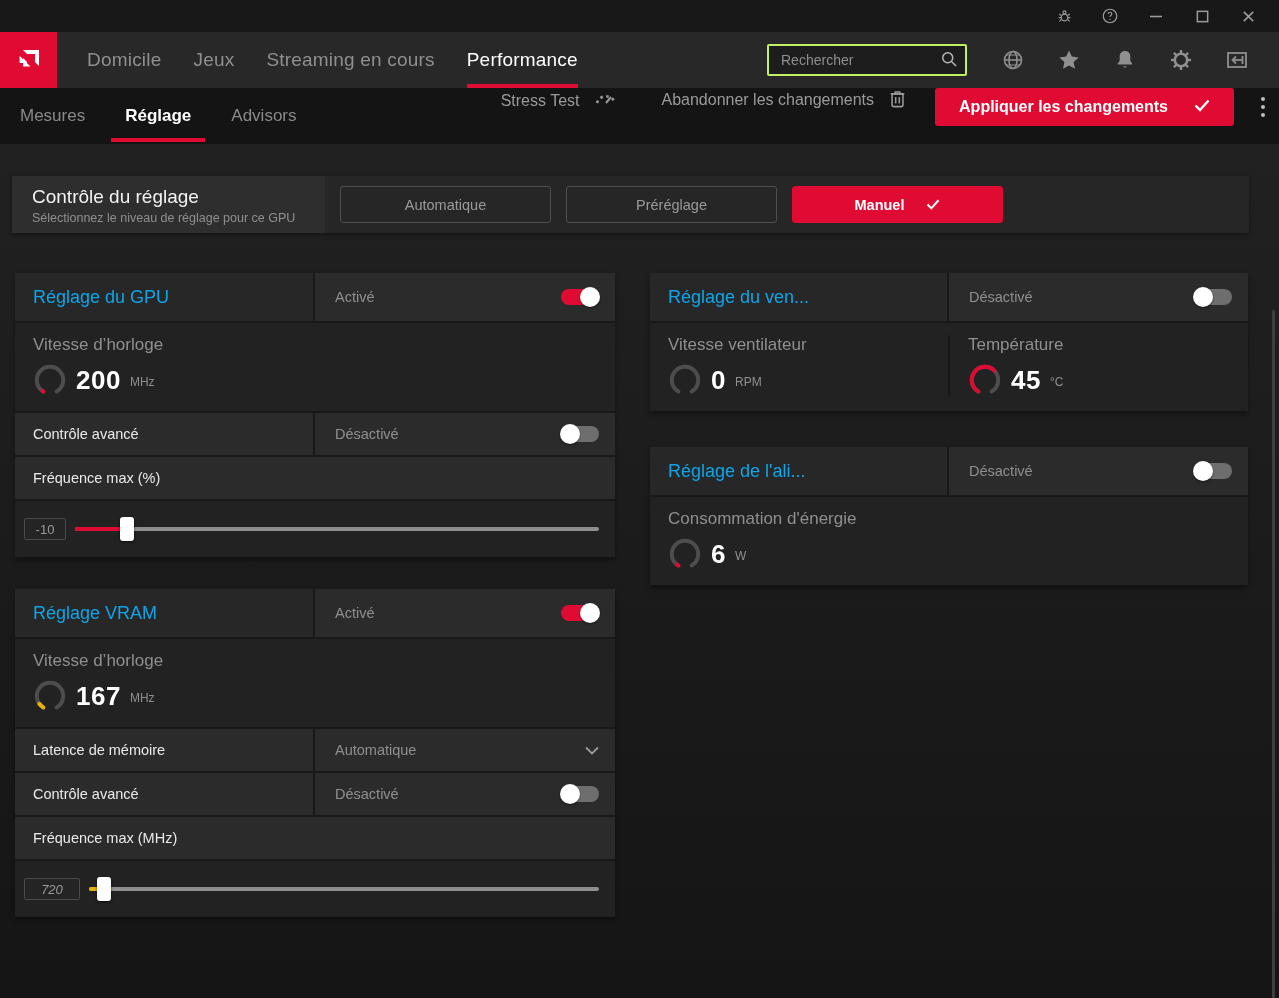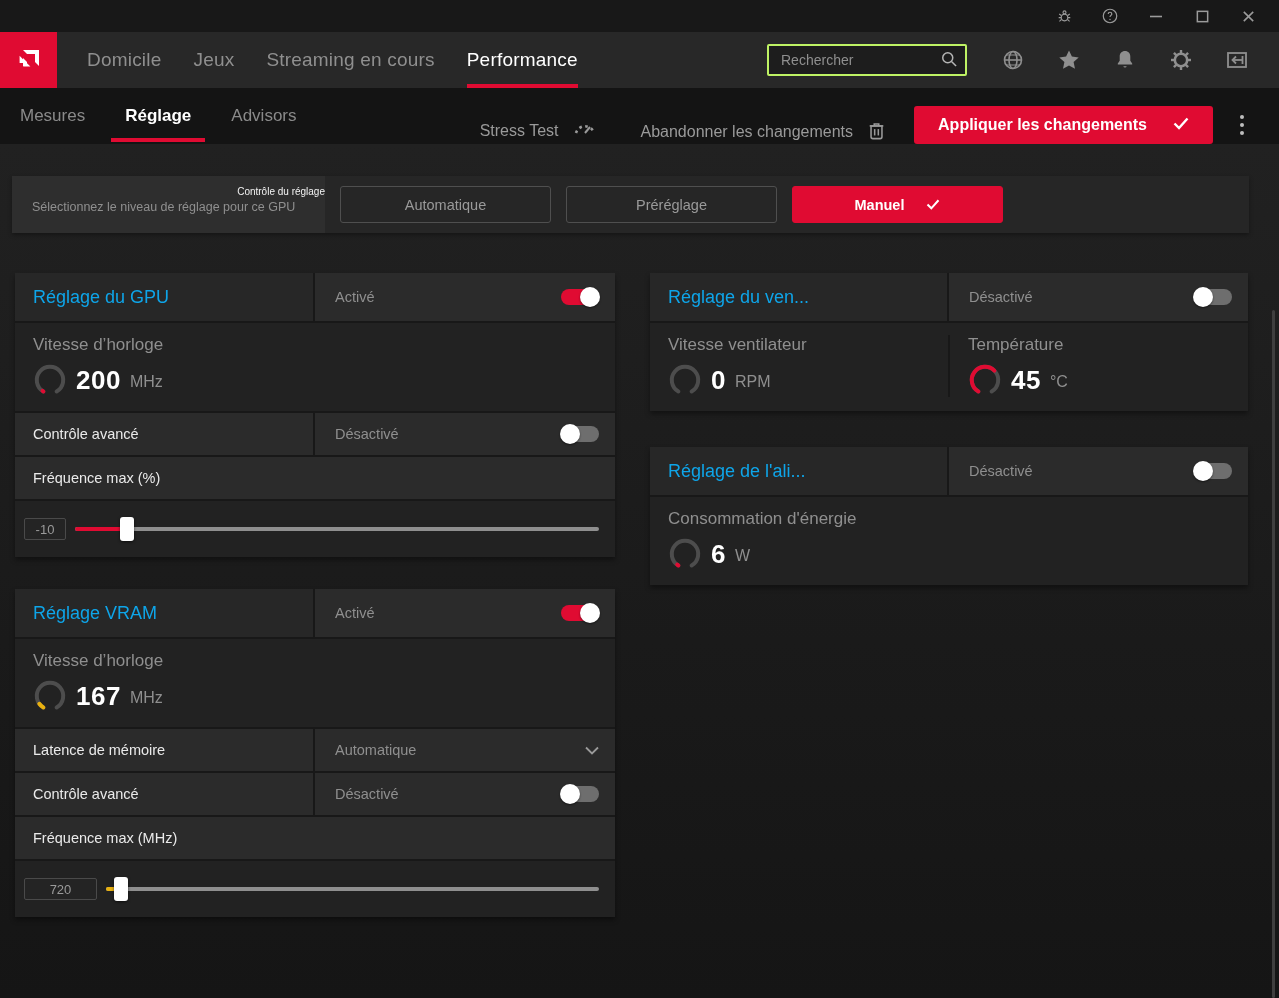--- a/index.html
+++ b/index.html
@@ -25,34 +25,34 @@
   .searchbox input::placeholder { color:#8f8f8f; }
   .searchbox .mag { position:absolute; right:8px; top:5px; color:#b5b5b5; }
   .nav-icon { width:56px; height:56px; display:flex; align-items:center; justify-content:center; color:#8f8f8f; cursor:pointer; }
 
   
   .subnav { height:56px; background:#141414; display:flex; align-items:stretch; }
   .sub-tabs { display:flex; align-items:stretch; }
   .sub-tab { position:relative; display:flex; align-items:center; padding:0 14px; margin:0 6px; font-size:17px; color:#8a8a8a; cursor:pointer; }
   .sub-tab.active { color:#fff; font-weight:bold; }
   .sub-tab .underline { position:absolute; left:0; right:0; bottom:2px; height:4px; background:#e00b32; }
-  .sub-right { margin-left:auto; display:flex; align-items:flex-end; padding-right:24px; }
+  .sub-right { margin-left:auto; display:flex; align-items:flex-start; padding-right:3px; }
   .text-action { display:flex; align-items:center; gap:14px; color:#9a9a9a; font-size:16px; cursor:pointer; }
   .stress { margin-right:42px; }
   .discard { margin-right:28px; }
   .apply-btn { height:38px; background:#e00b32; color:#fff; border:none; border-radius:3px; font-size:16px; font-family:inherit; font-weight:bold; display:flex; align-items:center; gap:26px; padding:0 24px; cursor:pointer; margin-right:16px; }
   .kebab { width:26px; height:38px; display:flex; flex-direction:column; align-items:center; justify-content:center; gap:4px; cursor:pointer; }
   .kebab i { width:4px; height:4px; border-radius:50%; background:#bdbdbd; }
 
   
   .content { position:absolute; top:144px; left:0; right:0; bottom:0; background:linear-gradient(#212121,#151515); overflow:hidden; }
 
   .control-panel { margin:32px 30px 0 12px; width:1237px; height:57px; background:#262626; display:flex; align-items:center; box-shadow:0 2px 4px rgba(0,0,0,.35); }
   .cp-label { width:313px; height:100%; background:#2e2e2e; padding:10px 0 0 20px; flex:none; }
-  .cp-title { font-size:10px; color:#f2f2f2;text-align:right; }
+  .cp-title { font-size:19px; color:#f2f2f2; }
   .cp-sub { font-size:12.5px; color:#8f8f8f; margin-top:3px; }
   .cp-options { display:flex; align-items:center; gap:15px; margin-left:15px; }
   .opt-btn { width:211px; height:37px; background:transparent; border:1px solid #4f4f4f; border-radius:3px; color:#9a9a9a; font-size:14.5px; font-family:inherit; cursor:pointer; display:flex; align-items:center; justify-content:center; gap:22px; }
   .opt-btn.selected { background:#e00b32; border-color:#e00b32; color:#fff; font-weight:bold; }
 
   .columns { display:flex; margin:40px 0 0 15px; gap:35px; align-items:flex-start; }
   .col-left { width:600px; }
   .col-right { width:598px; }
   .card { background:#222222; box-shadow:0 3px 5px rgba(0,0,0,.4); }
   .card + .card { margin-top:32px; }
@@ -65,40 +65,40 @@
   .spacer { flex:1; }
 
   .stat-area { padding:12px 0 14px 18px; display:flex; gap:0; }
   .stat { flex:1; }
   .stat-label { color:#8f8f8f; font-size:17px; margin-bottom:8px; }
   .stat-value-row { display:flex; align-items:center; gap:9px; }
   .gauge { width:34px; height:34px; flex:none; }
   .g-bg { fill:none; stroke:#4d4d4d; stroke-width:4.2; stroke-linecap:round; }
   .g-val { fill:none; stroke-width:4.2; stroke-linecap:round; }
   .stat-value { font-size:26px; font-weight:bold; color:#fff; letter-spacing:.5px; }
-  .stat-unit { font-size:16px; color:#8f8f8f; align-self:center; margin-top:4px; }
+  .stat-unit { font-size:12px; color:#8f8f8f; align-self:center; margin-top:4px; }
   .split { border-left:2px solid #181818; padding-left:18px; }
 
   .ctl-row { height:44px; display:flex; border-top:2px solid #181818; }
   .ctl-label { flex:1 1 50%; background:#2b2b2b; display:flex; align-items:center; padding-left:18px; font-size:14.5px; color:#eaeaea; border-right:2px solid #181818; }
   .ctl-value { flex:1 1 50%; background:#2b2b2b; display:flex; align-items:center; padding:0 16px 0 20px; }
   .full-row { height:44px; display:flex; align-items:center; border-top:2px solid #181818; background:#2b2b2b; padding-left:18px; font-size:14.5px; color:#eaeaea; }
 
   .toggle { position:relative; width:38px; height:16px; border-radius:9px; background:#6e6e6e; cursor:pointer; flex:none; }
   .toggle::after { content:""; position:absolute; top:-2px; width:20px; height:20px; border-radius:50%; background:#fff; box-shadow:0 1px 2px rgba(0,0,0,.5); }
   .toggle.on { background:#e00b32; }
   .toggle.on::after { right:-1px; }
   .toggle.off::after { left:-1px; }
 
   .chev { color:#9a9a9a; }
 
   .slider-row { height:58px; border-top:2px solid #181818; background:#222222; display:flex; align-items:center; padding:0 16px 0 9px; gap:9px; }
   .slider-valuebox { height:22px; border:1px solid #4a4a4a; border-radius:2px; color:#9a9a9a; font-size:13px; display:flex; align-items:center; justify-content:center; background:#242424; cursor:text; }
   .vb-narrow { width:42px; }
-  .vb-wide { width:73px; }
+  .vb-wide { width:56px;font-style:italic; }
   .slider-track { position:relative; flex:1; height:4px; background:#8f8f8f; border-radius:2px; cursor:pointer; }
   .slider-fill { position:absolute; left:0; top:0; bottom:0; border-radius:2px; }
   .slider-handle { position:absolute; top:-10px; width:14px; height:24px; background:#fff; border-radius:3px; box-shadow:0 1px 3px rgba(0,0,0,.6); cursor:grab; }
 
   .scroll-thumb { position:absolute; right:4px; top:310px; width:3px; height:688px; background:#3f3f3f; border-radius:2px; cursor:pointer; }
 </style>
 </head>
 <body>
 
 <div id="app">

